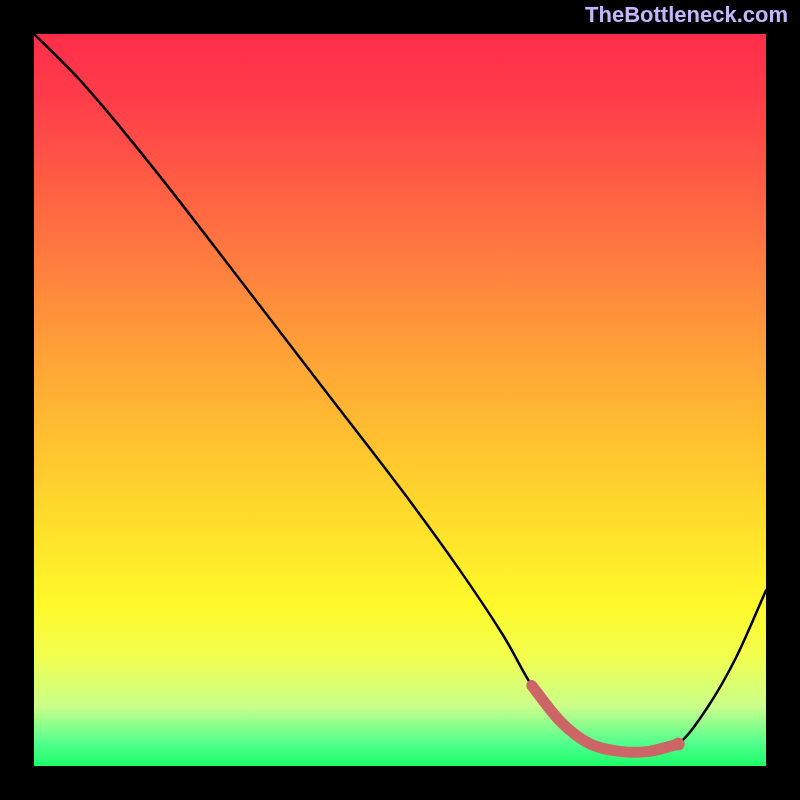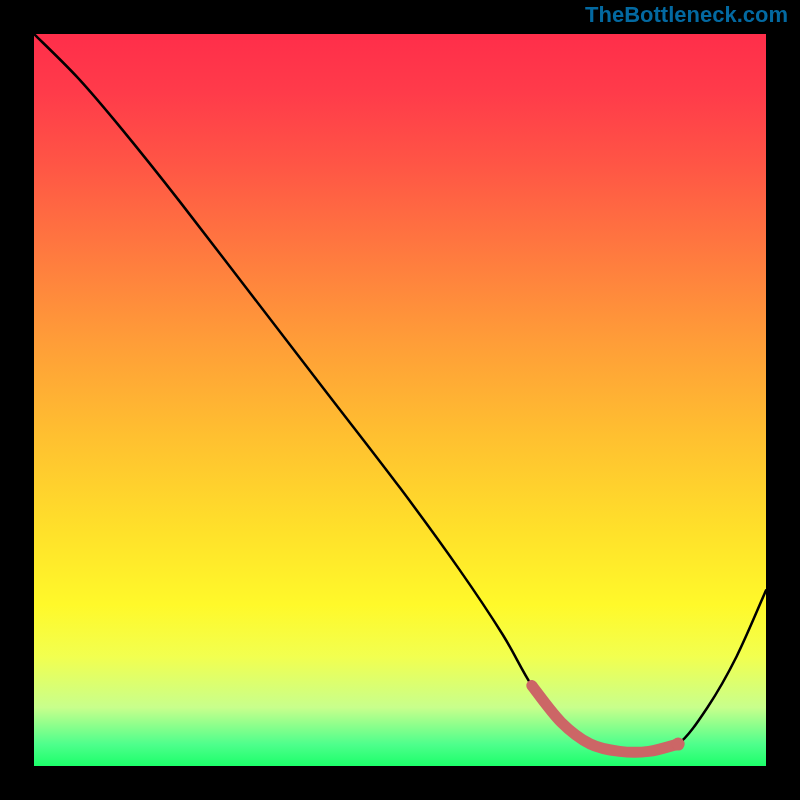--- a/index.html
+++ b/index.html
@@ -8,21 +8,21 @@
       background: #000;
       width: 800px;
       height: 800px;
       position: relative;
       overflow: hidden;
     }
     .watermark {
       position: absolute;
       top: 2px;
       right: 12px;
-      color: #0369a1;
+      color: #c4b5fd;
       font-family: Arial, sans-serif;
       font-size: 22px;
       font-weight: bold;
       z-index: 10;
     }
     .chart-container {
       position: absolute;
       left: 34px;
       top: 34px;
       width: 732px;

